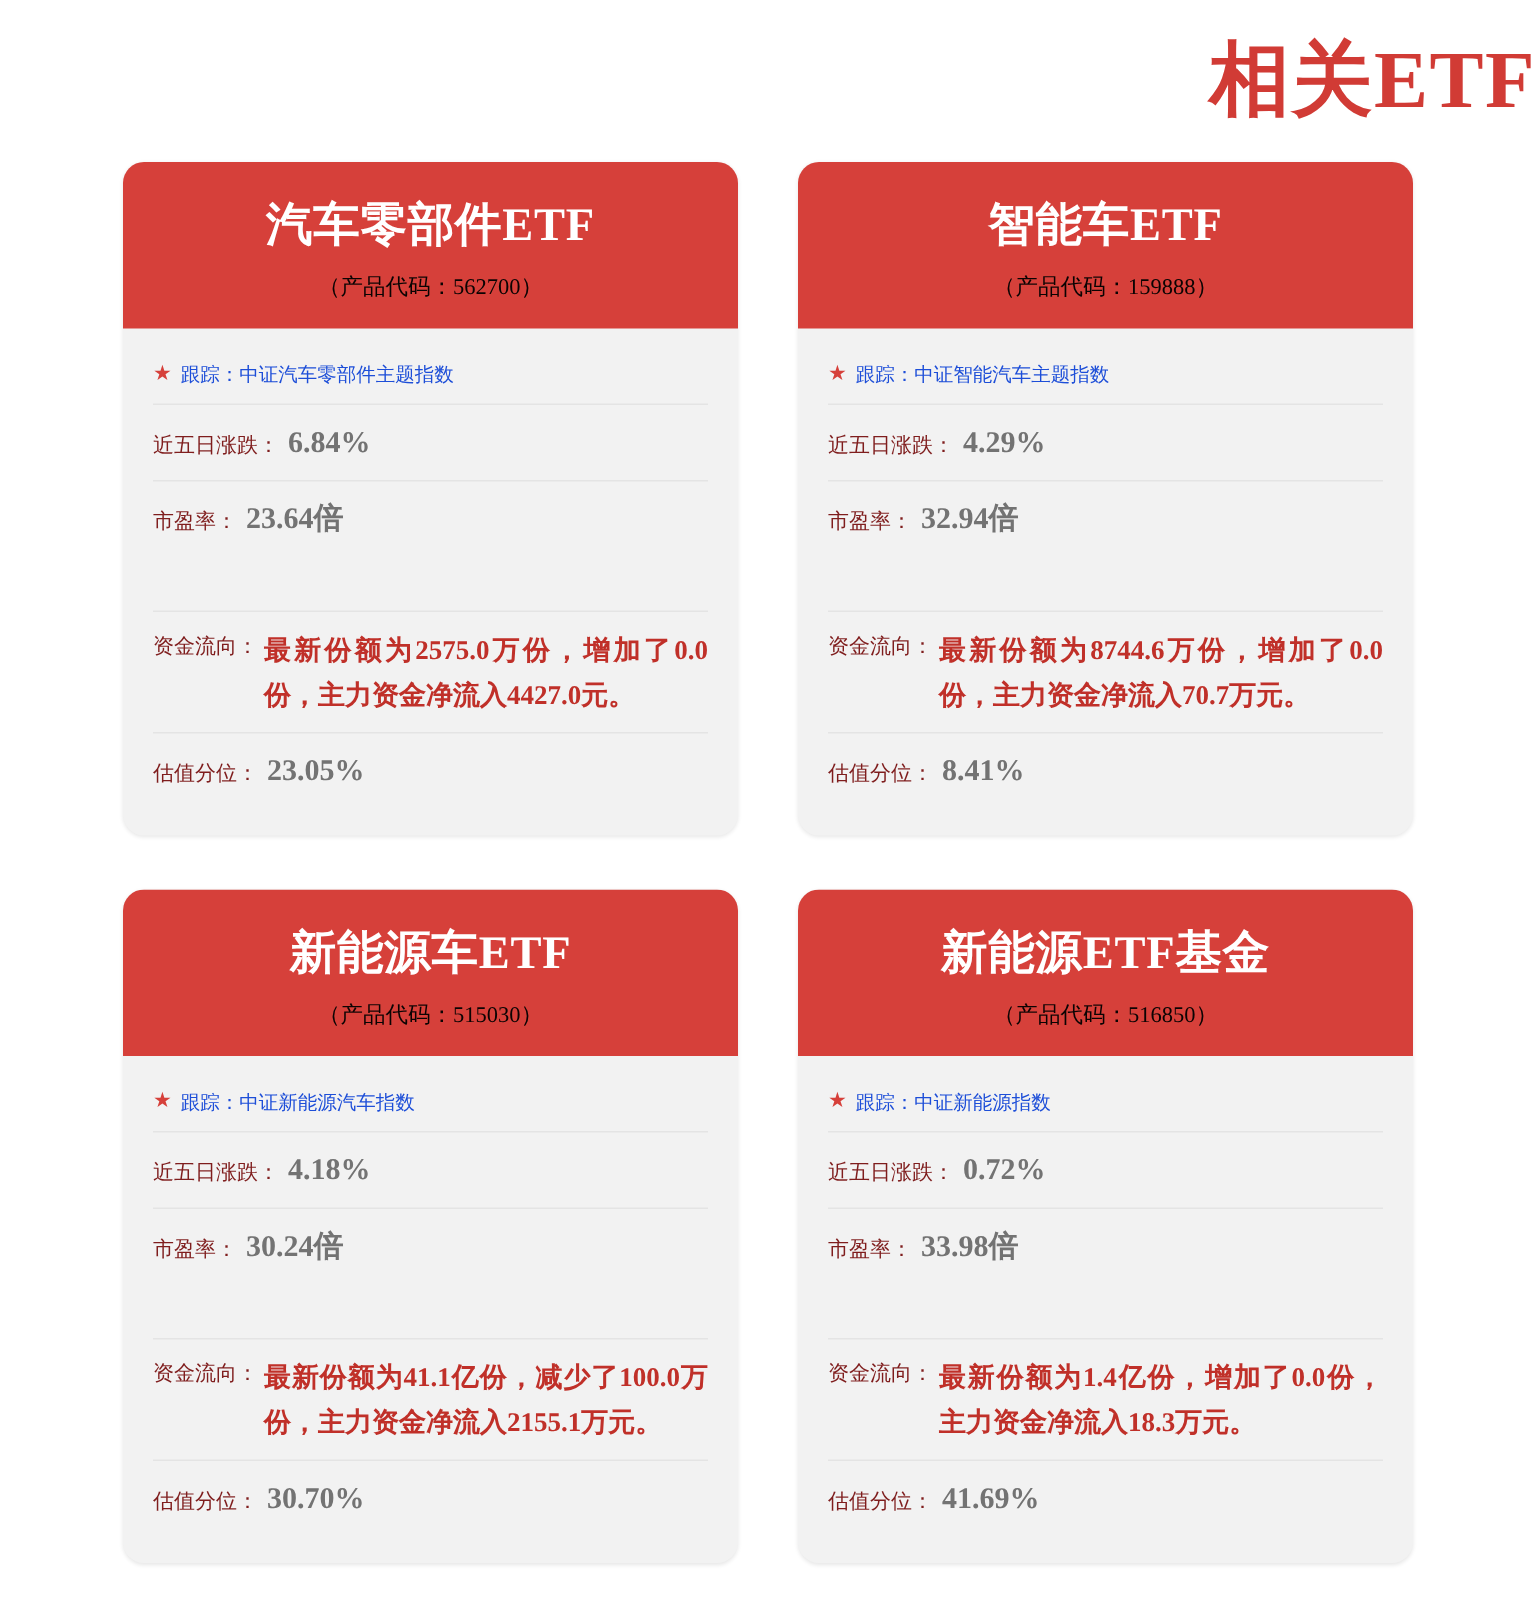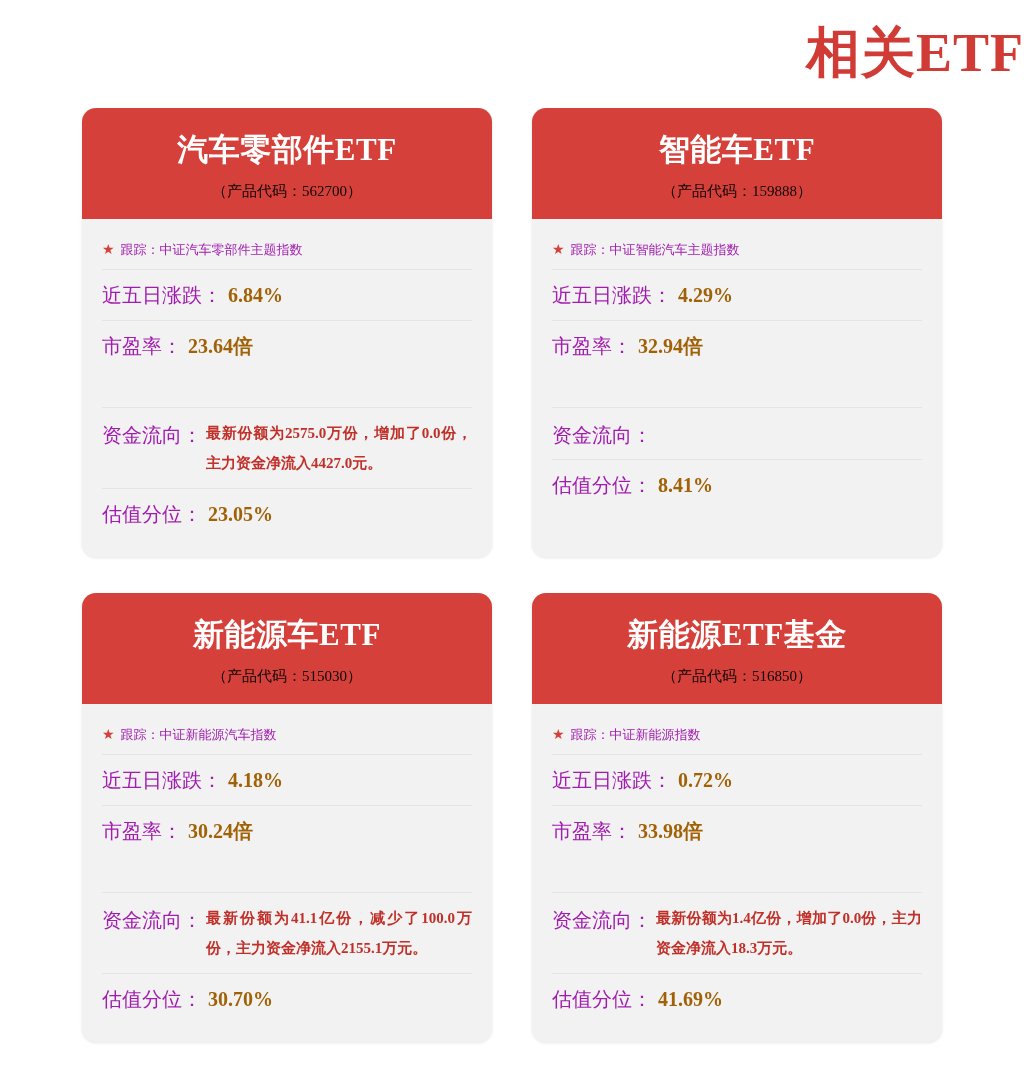--- a/index.html
+++ b/index.html
@@ -78,40 +78,40 @@
     padding-bottom: 10px;
     align-items: center;
   }
   .star {
     color: #d6403a;
     font-size: 14px;
     margin-right: 6px;
     line-height: 1;
   }
   .track-text {
-    color: #a21caf;
+    color: #1d4ed8;
     font-size: 13px;
     font-family: "Liberation Sans", sans-serif;
   }
   .label {
-    color: #a21caf;
-    font-size: 20px;
+    color: #7f1d1d;
+    font-size: 14px;
     white-space: nowrap;
     flex: none;
   }
   .value {
-    color: #a16207;
+    color: #737373;
     font-size: 20px;
     font-weight: bold;
     margin-left: 6px;
     line-height: 30px;
   }
   .value-flow {
     color: #c03029;
-    font-size: 15px;
+    font-size: 18px;
     font-weight: bold;
     margin-left: 4px;
     line-height: 30px;
     text-align: justify;
   }
   .flow-row {
     align-items: flex-start;
     margin-top: 36px;
   }
   .flow-row .label {
@@ -171,20 +171,21 @@
         <div class="row">
           <span class="label">近五日涨跌：</span>
           <span class="value">4.29%</span>
         </div>
         <div class="row">
           <span class="label">市盈率：</span>
           <span class="value">32.94倍</span>
         </div>
         <div class="row flow-row">
           <span class="label">资金流向：</span>
+          <span class="value-flow">最新份额为8744.6万份，增加了0.0份，主力资金净流入70.7万元。</span>
         </div>
         <div class="row">
           <span class="label">估值分位：</span>
           <span class="value">8.41%</span>
         </div>
       </div>
     </div>
 
     <div class="card">
       <div class="card-head">

